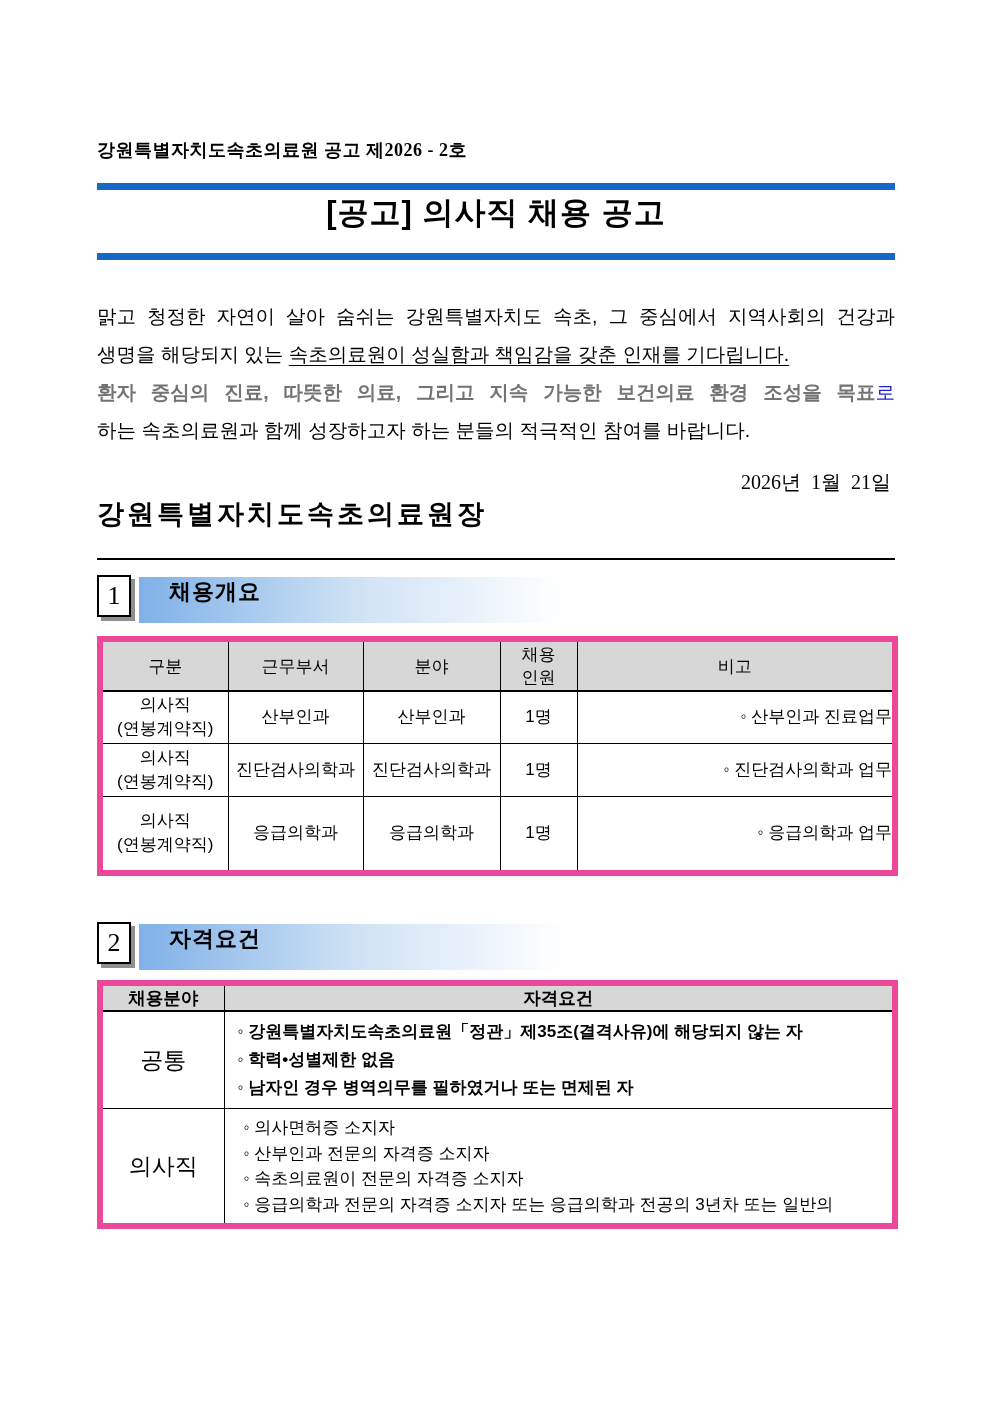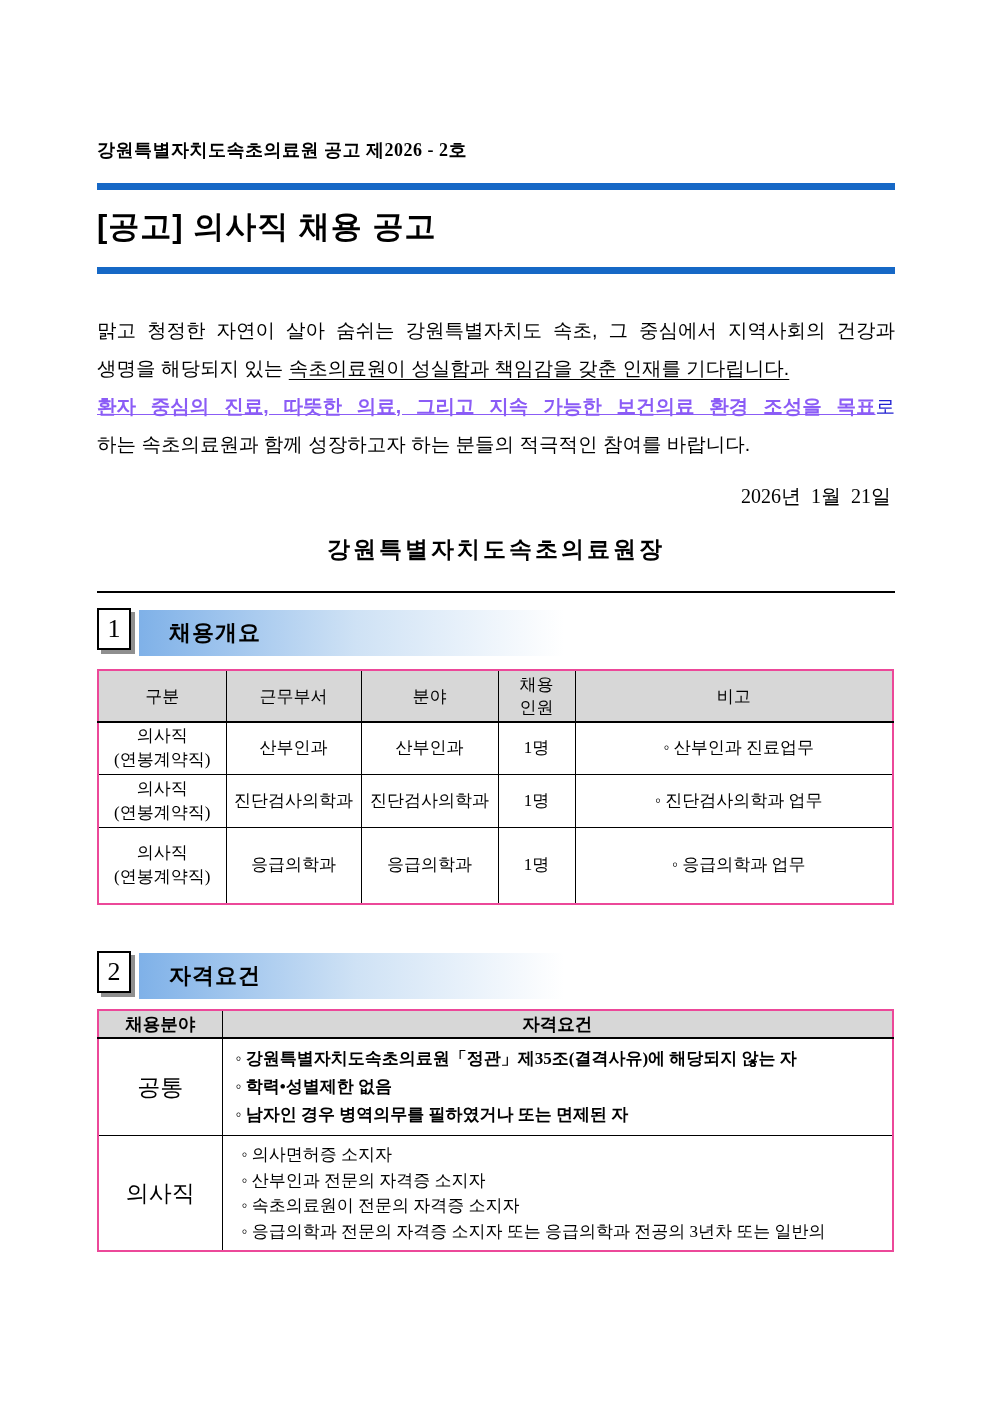--- a/index.html
+++ b/index.html
@@ -20,91 +20,91 @@
     font-size:18px; font-weight:bold; letter-spacing:0.5px;
     font-family:"Liberation Serif","DejaVu Serif",serif;
   }
 
   
   .accent-bar { height:7px; background:#1668C6; margin-top:21px; }
   .accent-bar.bottom { margin-top:17px; }
 
   
   .doc-title {
-    margin-top:14px; text-align:left;
+    text-align:center;
     font-family:"Liberation Sans","DejaVu Sans",sans-serif;
     font-size:31px; font-weight:bold; letter-spacing:1px;
     line-height:46px;
   }
 
   
   .intro {
     margin-top:37px;
     font-family:"Liberation Sans","DejaVu Sans",sans-serif;
     font-size:19.5px; line-height:38px;
   }
   .intro-line { height:38px; }
   .intro-line.justify { text-align:justify; text-align-last:justify; }
   .u { text-decoration:underline; text-underline-offset:4px; }
-  .highlight { color:#8b5cf6; font-weight:bold;text-decoration:underline; }
+  .highlight { color:#737373; font-weight:bold; }
   .highlight-tail { color:#2222D2; }
 
   
   .date-line {
     margin-top:20px; text-align:right; font-size:20px;
     white-space:pre; padding-right:4px;
     font-family:"Liberation Serif","DejaVu Serif",serif;
   }
   .signature {
-    margin-top:24px; text-align:center;
-    font-size:23px; font-weight:bold; letter-spacing:3px;
+    margin-top:0; text-align:left;
+    font-size:27px; font-weight:bold; letter-spacing:3px;
     font-family:"Liberation Serif","DejaVu Serif",serif;
   }
 
   
   .divider { border:none; border-top:2px solid #000; margin-top:26px; }
 
   
   .section-header { margin-top:15px; display:flex; align-items:flex-start; }
   .section-header.s2 { margin-top:46px; }
   .sec-num {
     width:34px; height:42px; flex:0 0 34px;
     border:2px solid #000; background:#fff;
     box-shadow:4px 4px 0 #8F8F8F;
     display:flex; align-items:center; justify-content:center;
     font-family:"Liberation Serif","DejaVu Serif",serif;
     font-size:26px;
   }
   .sec-bar {
     margin-left:8px; margin-top:2px; height:46px; flex:0 0 545px;
     background:linear-gradient(to right,#7FB1E8 0%, #CFE2F5 40%, #FFFFFF 78%);
-    display:flex; align-items:center; padding-left:30px;
+    display:flex; padding-left:30px;
     font-family:"Liberation Sans","DejaVu Sans",sans-serif;
     font-size:22px; font-weight:bold; letter-spacing:1px;
   }
 
   
   table {
     border-collapse:collapse; table-layout:fixed;
-    font-family:Liberation Serif, serif;
-    width:795px; border:2px solid #ec4899;
+    font-family:Liberation Sans, sans-serif;
+    width:795px; border:6px solid #ec4899;
   }
   th,td { border:1px solid #000; }
 
   .t1 { margin-top:13px; font-size:17px; }
   .t1 thead th {
     background:#D7D7D7; font-weight:normal;
     height:52px; line-height:23px; text-align:center; vertical-align:middle;
     border-bottom:2px solid #000;
   }
   .t1 td { text-align:center; vertical-align:middle; line-height:24px; }
   .t1 tbody tr:nth-child(1) td { height:52px; }
   .t1 tbody tr:nth-child(2) td { height:53px; }
   .t1 tbody tr:nth-child(3) td { height:77px; }
-  .t1 td.note { text-align:center; padding-left:10px; }
+  .t1 td.note { text-align:right; padding-left:10px; }
 
   .t2 { margin-top:10px; font-size:17px; }
   .t2 thead th {
     background:#D7D7D7; font-weight:bold; font-size:17.5px;
     height:28px; text-align:center; vertical-align:middle;
     border-bottom:2px solid #000;
   }
   .t2 td.qual-label { text-align:center; vertical-align:middle; font-size:23px; }
   .t2 td.qual-cell { padding:6px 0 6px 8px; vertical-align:middle; }
   .t2 tr.common .qual-line { font-weight:bold; line-height:28px; padding-left:18px; text-indent:-13px; }

